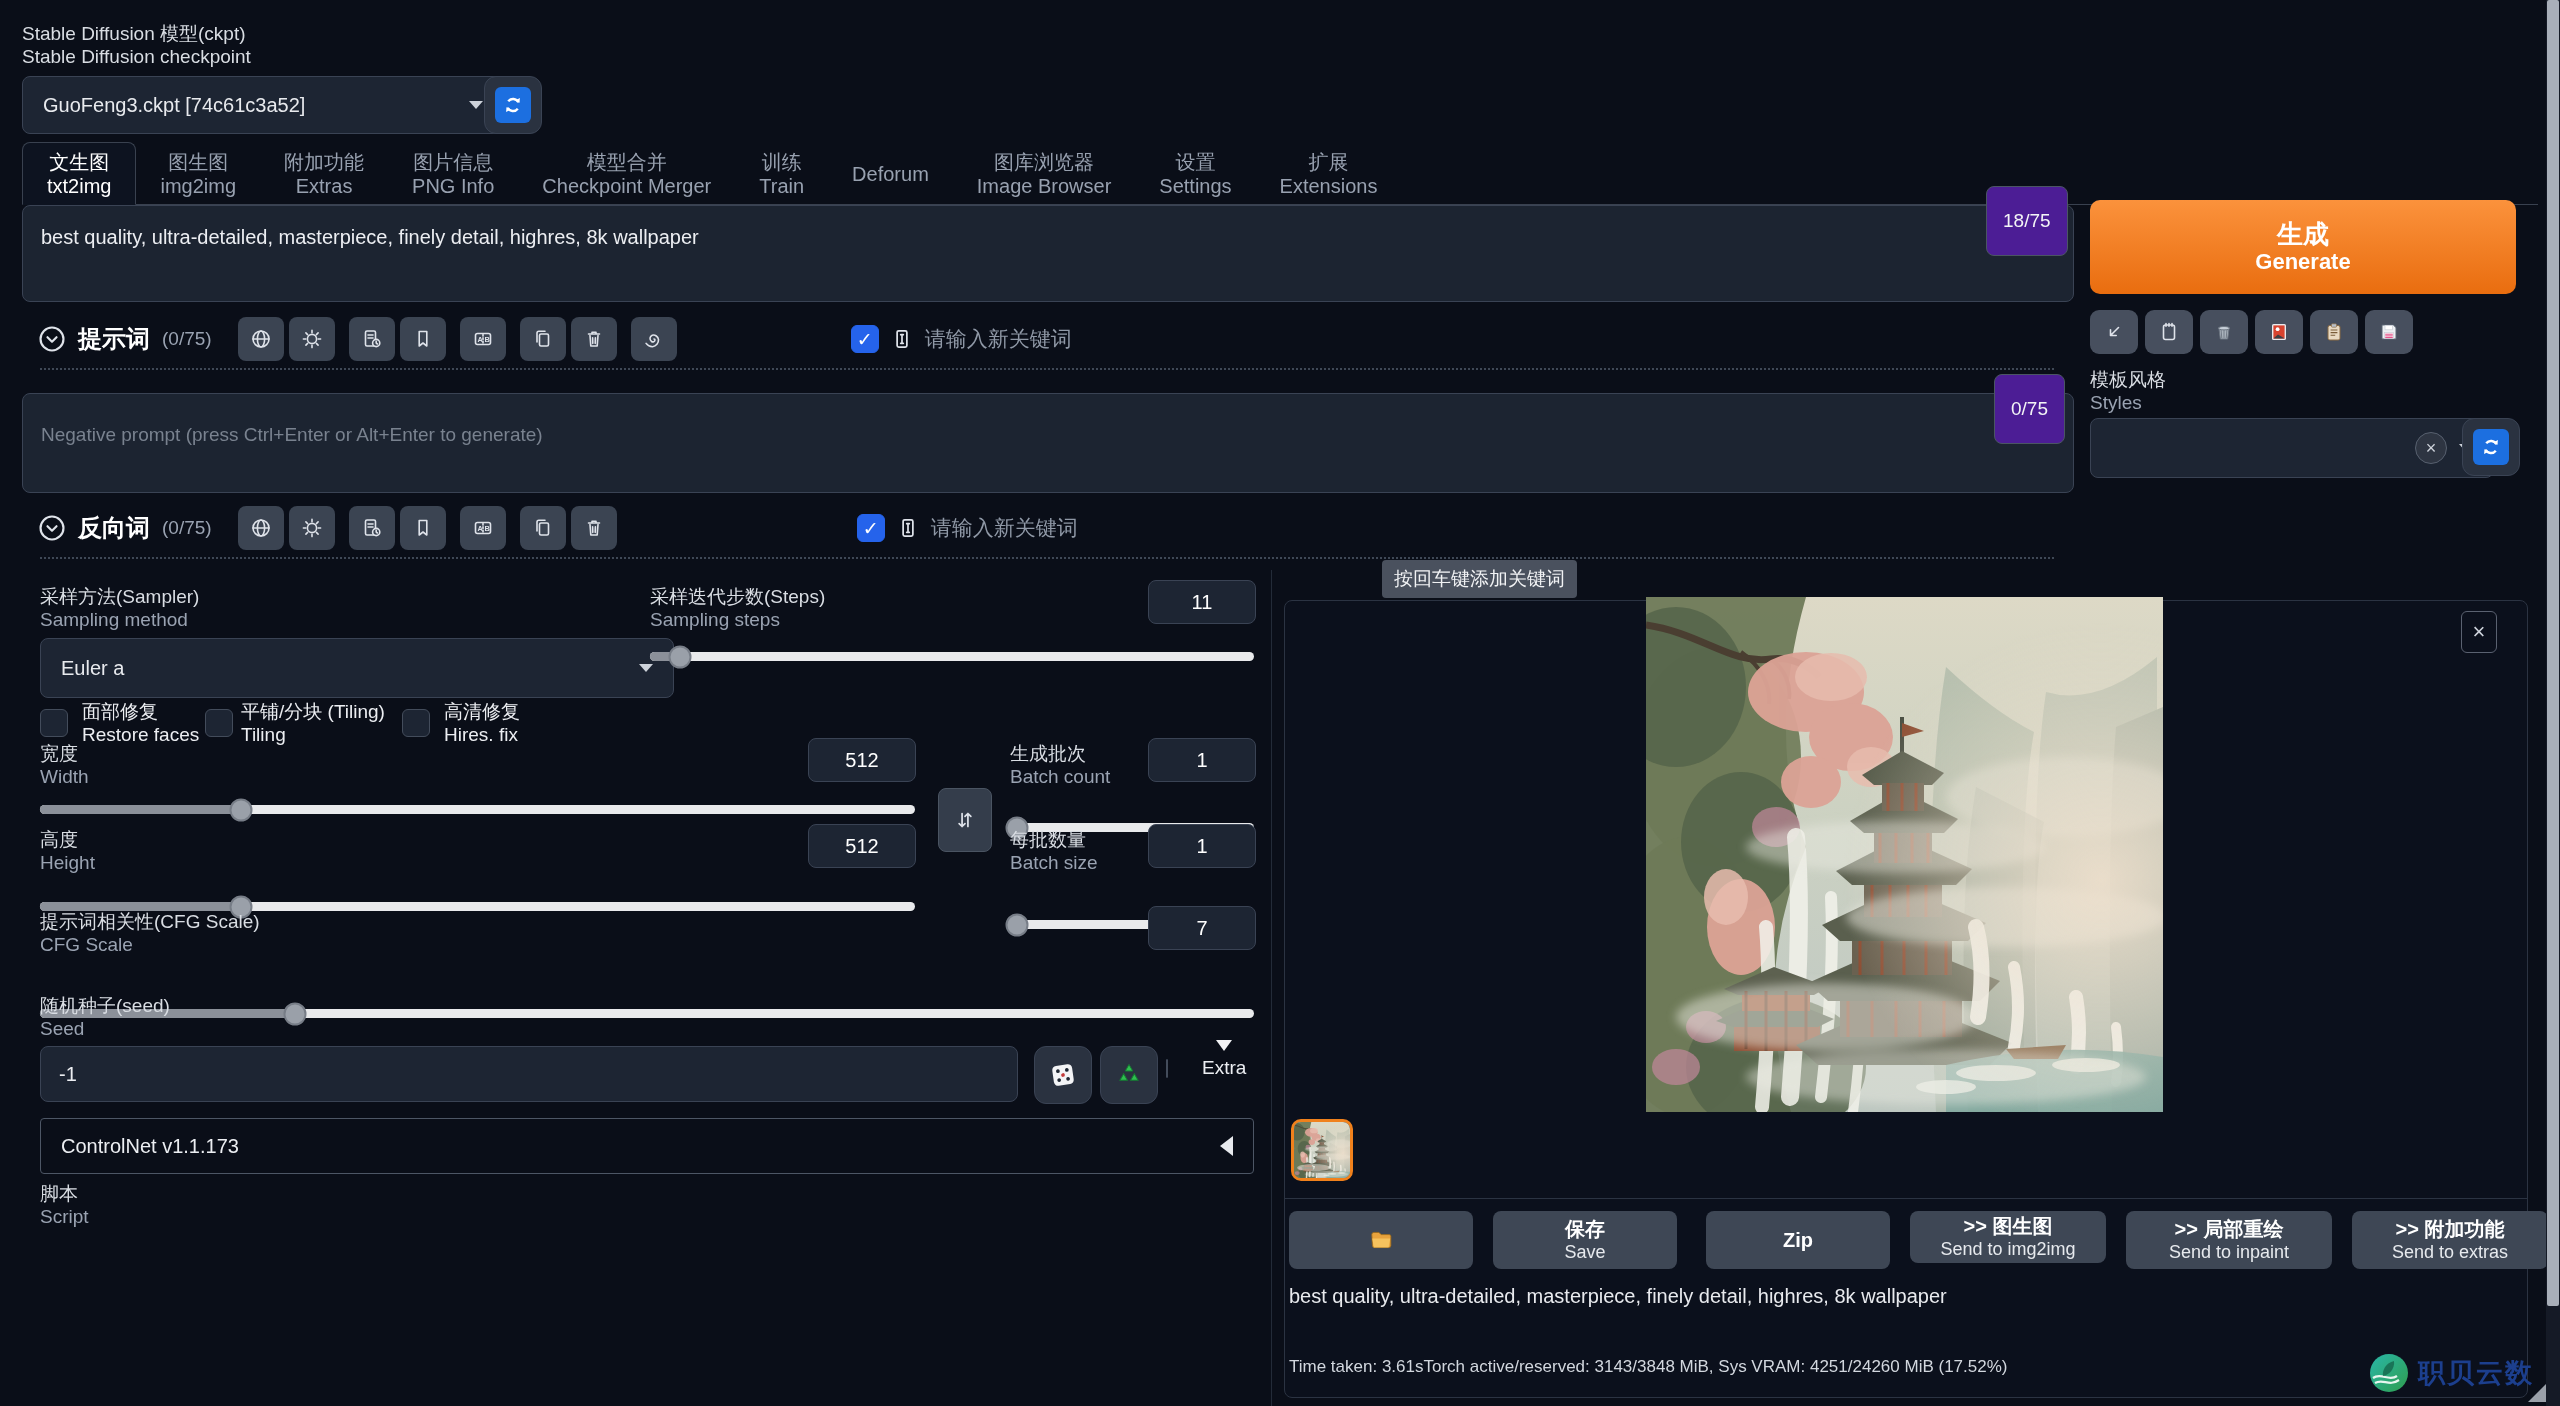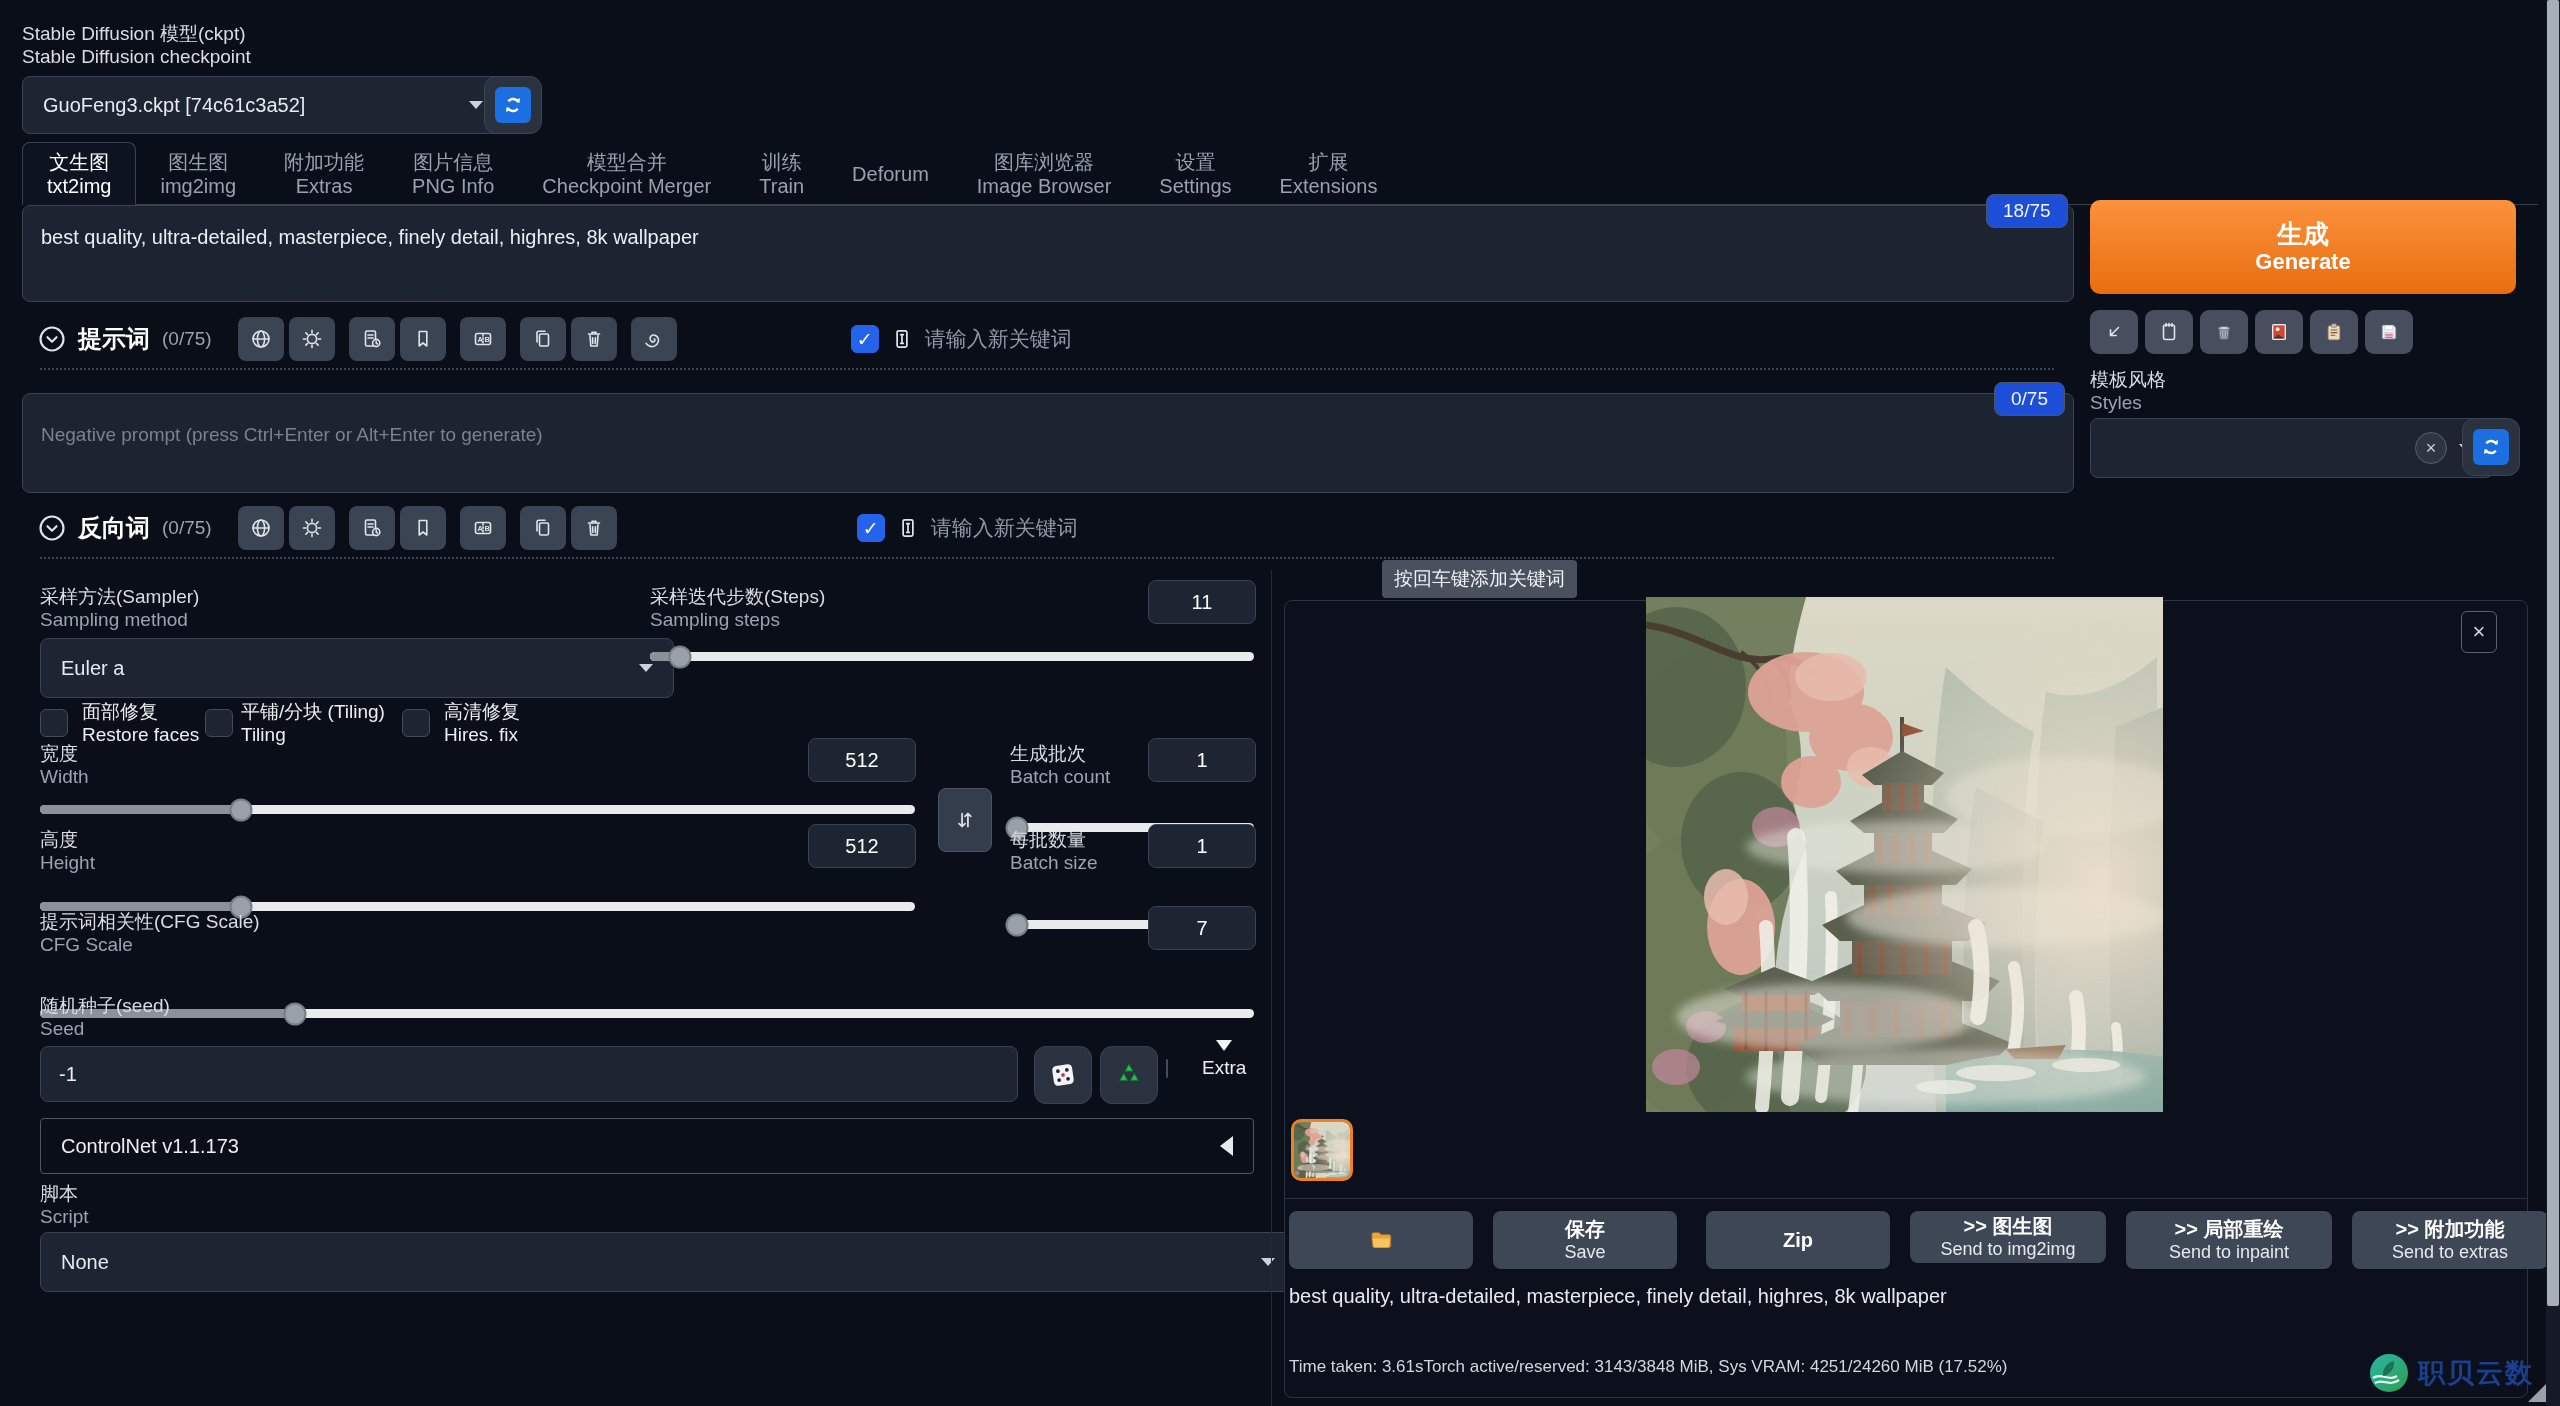--- a/index.html
+++ b/index.html
@@ -14,22 +14,22 @@
   .dd-caret{width:0;height:0;border-left:7px solid transparent;border-right:7px solid transparent;border-top:8px solid #cdd2da;}
   .numbox{background:#1d2533;border:1px solid #3a4354;border-radius:8px;color:#fff;font-size:20px;
           display:flex;align-items:center;justify-content:center;}
   .track{position:relative;height:9px;background:#e9eaec;border-radius:5px;}
   .fill{position:absolute;left:0;top:0;height:9px;background:#8b9099;border-radius:5px;}
   .thumb{position:absolute;top:50%;transform:translate(-50%,-50%);width:23px;height:23px;border-radius:50%;
          background:#9aa0a9;border:2px solid #777d87;box-sizing:border-box;}
   .iconbtn{width:46px;height:44px;background:#3b4452;border-radius:8px;display:flex;align-items:center;justify-content:center;flex:none;}
   .icgrp{display:flex;gap:5px;margin-right:14px;}
   .ic{stroke:#dfe3ea;fill:none;stroke-width:1.6;stroke-linecap:round;stroke-linejoin:round;}
-  .badge{position:absolute;background:#1d4ed8;border:1px solid #4b5563;border-radius:8px;
-         padding:5px 16px;font-size:19px;color:#f3f4f6;z-index:5;margin-top:8px;}
+  .badge{position:absolute;background:#4c1d95;border:1px solid #4b5563;border-radius:8px;
+         padding:23px 16px;font-size:19px;color:#f3f4f6;z-index:5;}
   .cbx{width:28px;height:28px;border-radius:6px;background:#1d2533;border:1px solid #434c5b;box-sizing:border-box;flex:none;}
   .cbx.on{background:#2563eb;border-color:#2563eb;color:#fff;display:flex;align-items:center;justify-content:center;font-size:19px;}
   .dashed{border-bottom:2px dotted #3f4856;}
   .textarea{background:#1c2431;border:1px solid #3a4354;border-radius:8px;box-sizing:border-box;}
   
   .tabs{display:flex;align-items:flex-end;border-bottom:1px solid #39414f;}
   .tab{padding:7px 24px 6px;text-align:center;font-size:20px;line-height:24px;color:#98a1b0;}
   .tab .l2{display:block;}
   .tab.active{color:#fff;background:#0d1320;border:1px solid #39414f;border-bottom:1px solid #0d1320;
               border-radius:8px 8px 0 0;margin-bottom:-1px;}
@@ -543,24 +543,20 @@
 
   <div class="abs" style="left:40px;top:1118px;width:1214px;height:56px;border:1px solid #4d5665;border-radius:4px;box-sizing:border-box;display:flex;align-items:center;justify-content:space-between;padding:0 20px;">
     <span style="font-size:20px;color:#eceef2;">ControlNet v1.1.173</span>
     <span class="tri-left"></span>
   </div>
 
   <div class="abs lbl2" style="left:40px;top:1182px;">
     <span class="zh">脚本</span>
       <span class="en">Script</span>
   </div>
-  <div class="abs dropdown" style="left:40px;top:1232px;width:1214px;height:58px;">
-    <span>None</span>
-    <span class="dd-caret"></span>
-  </div>
 
   <div class="abs" style="left:1271px;top:570px;width:1px;height:836px;background:#232b38;"></div>
 
   <div class="abs gen" style="left:2090px;top:200px;width:426px;height:94px;">
     <span style="font-size:26px;font-weight:bold;line-height:30px;">生成</span>
     <span style="font-size:22px;font-weight:bold;line-height:26px;">Generate</span>
   </div>
 
   <div class="abs" style="left:2090px;top:310px;display:flex;gap:7px;">
     <div class="utilbtn">

